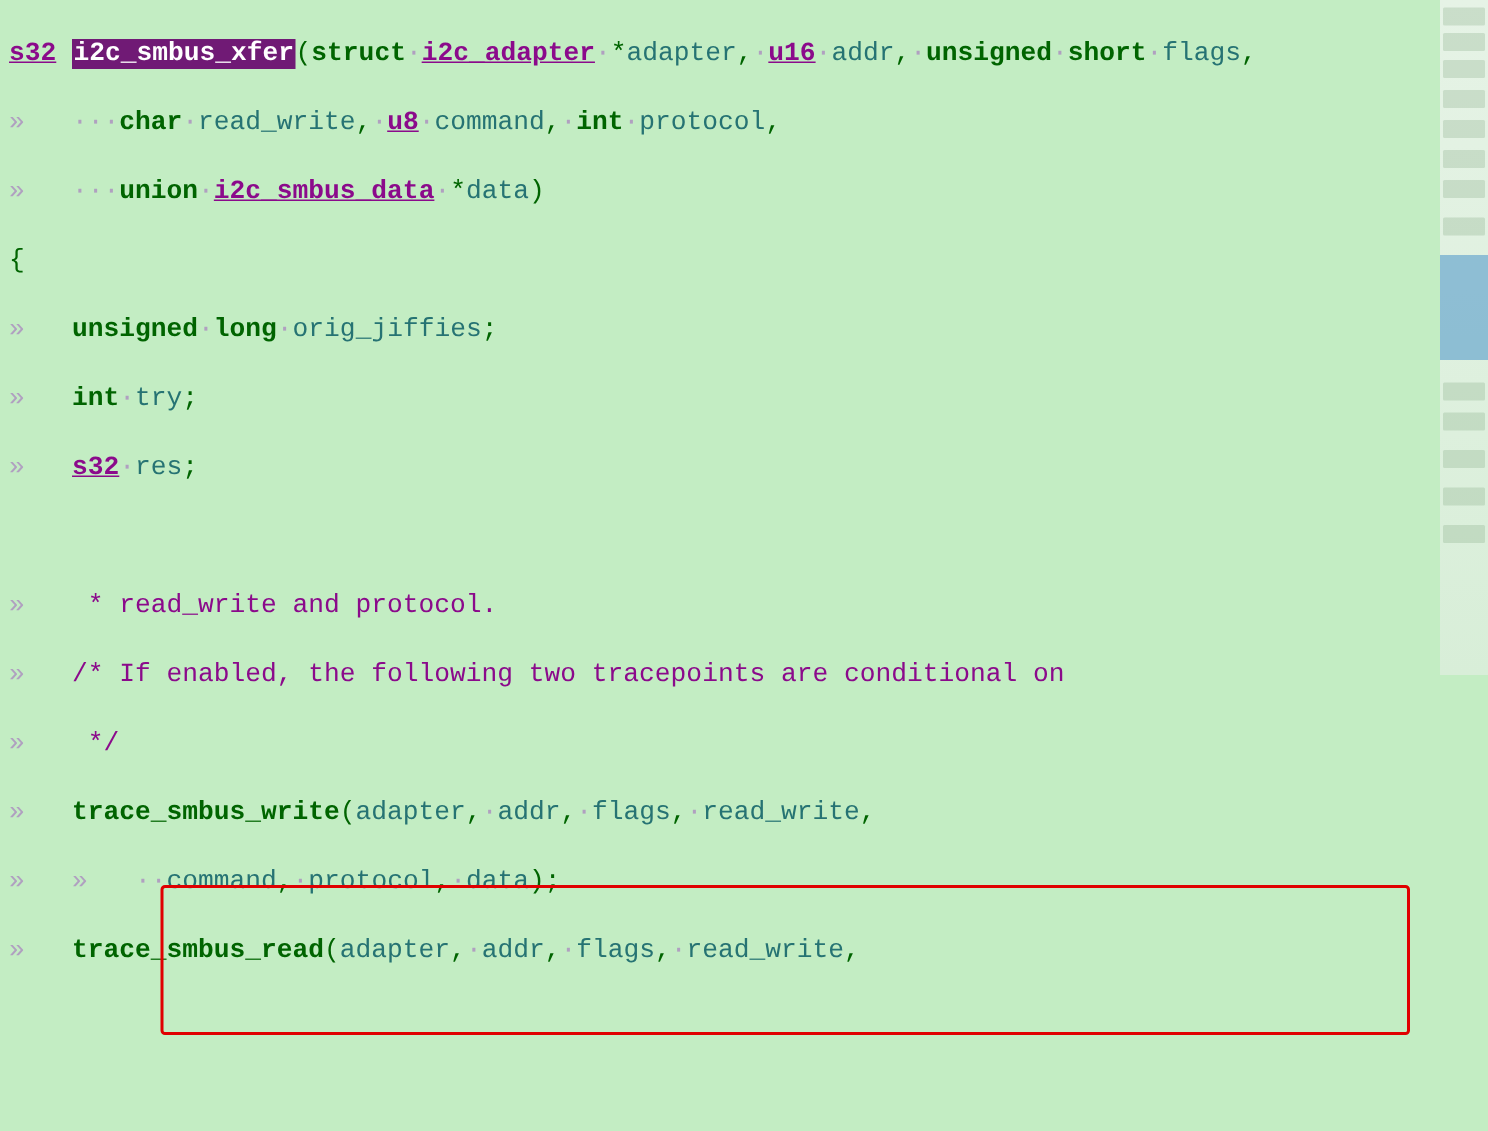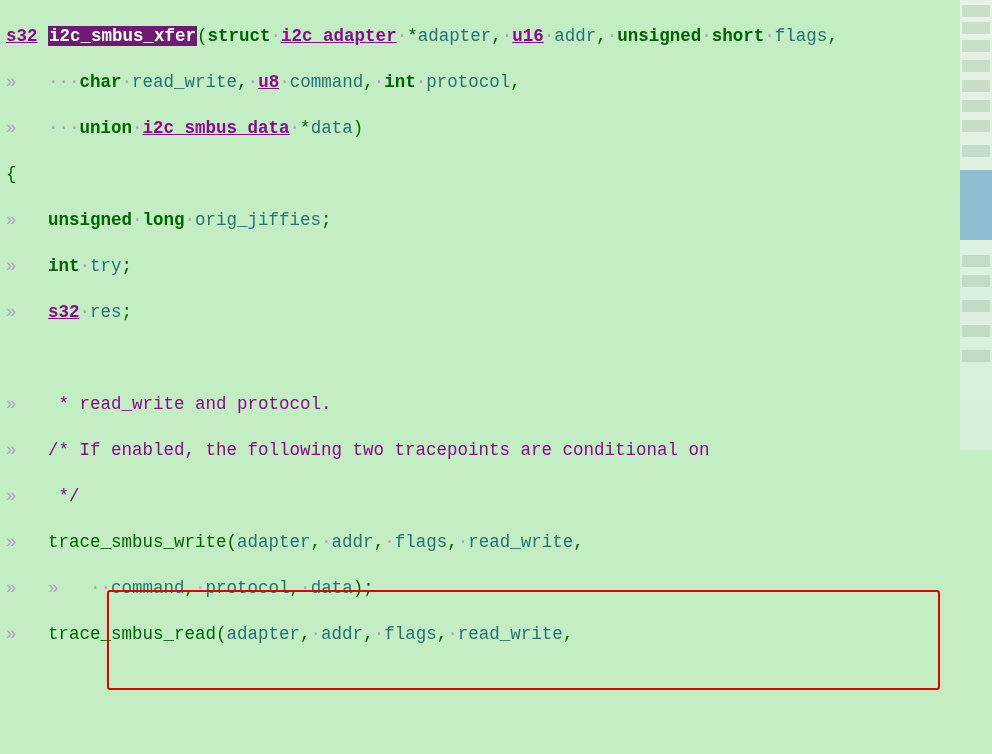--- a/index.html
+++ b/index.html
@@ -16,21 +16,21 @@
   }
   .editor {
     padding: 2px 0 0 6px;
     white-space: pre;
     position: relative;
   }
   .line { display: block; height: 23px; }
   .ws { color: #b0a0c0; }
   .type { color: #8b0a8b; font-weight: bold; text-decoration: underline; }
   .fn-hl { background: #701a75; color: #fff; font-weight: bold; padding: 0 1px; }
-  .fn { color: #006400; font-weight: normal; }
+  .fn { color: #006400; font-weight: bold; }
   .kw { color: #006400; font-weight: bold; margin-top: 48px; }
   .punct { color: #006400; }
   .ident { color: #267373; }
   .comment { color: #8b0a8b; }
   .redbox {
     position: absolute;
     border: 2px solid #e00000;
     border-radius: 3px;
     pointer-events: none;
   }

